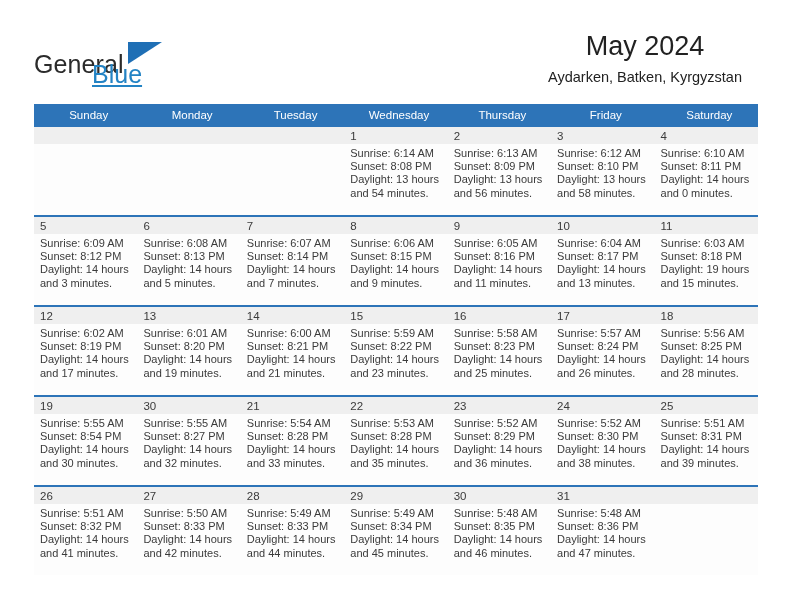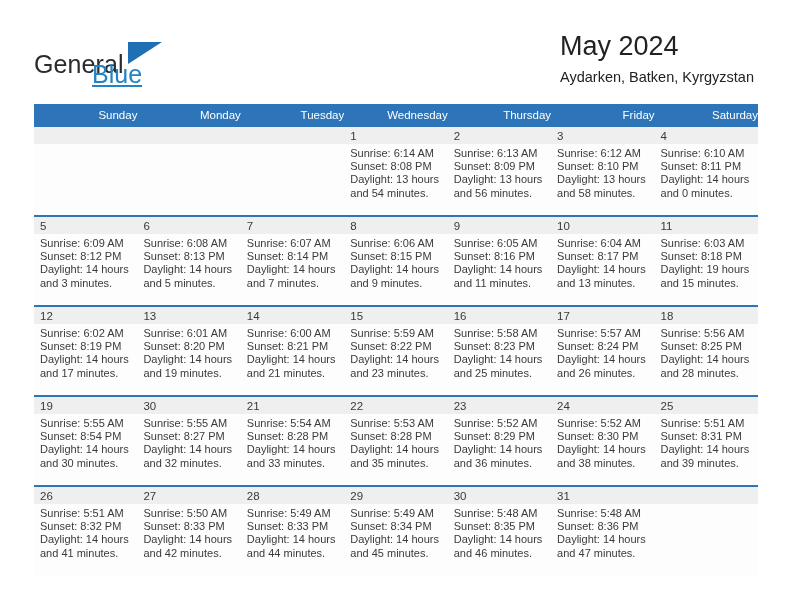--- a/index.html
+++ b/index.html
@@ -62,23 +62,23 @@
     left: 58px;
     top: 26px;
     font-size: 25px;
     color: #2383c4;
     line-height: 28px;
     text-decoration: underline;
   }
 
   .title-block {
     position: absolute;
-    right: 4px;
+    right: 16px;
     top: 0;
-    text-align: left;
+    text-align: center;
   }
   .cal-title {
     font-size: 27px;
     color: #222222;
     line-height: 32px;
     white-space: nowrap;
   }
   .cal-subtitle {
     margin-top: 6px;
     font-size: 14.5px;
@@ -94,21 +94,21 @@
     top: 104px;
     width: 724px;
     border-collapse: collapse;
     table-layout: fixed;
   }
   .calendar th {
     background: #2d74b8;
     color: #ffffff;
     font-size: 11.5px;
     font-weight: normal;
-    text-align: right;
+    text-align: center;
     padding: 5px 0 6px 6px;
     height: 12px;
     border: none;
   }
   .calendar td {
     vertical-align: top;
     padding: 0;
     border: none;
     border-top: 2px solid #2d74b8;
     background: #fdfdfd;

